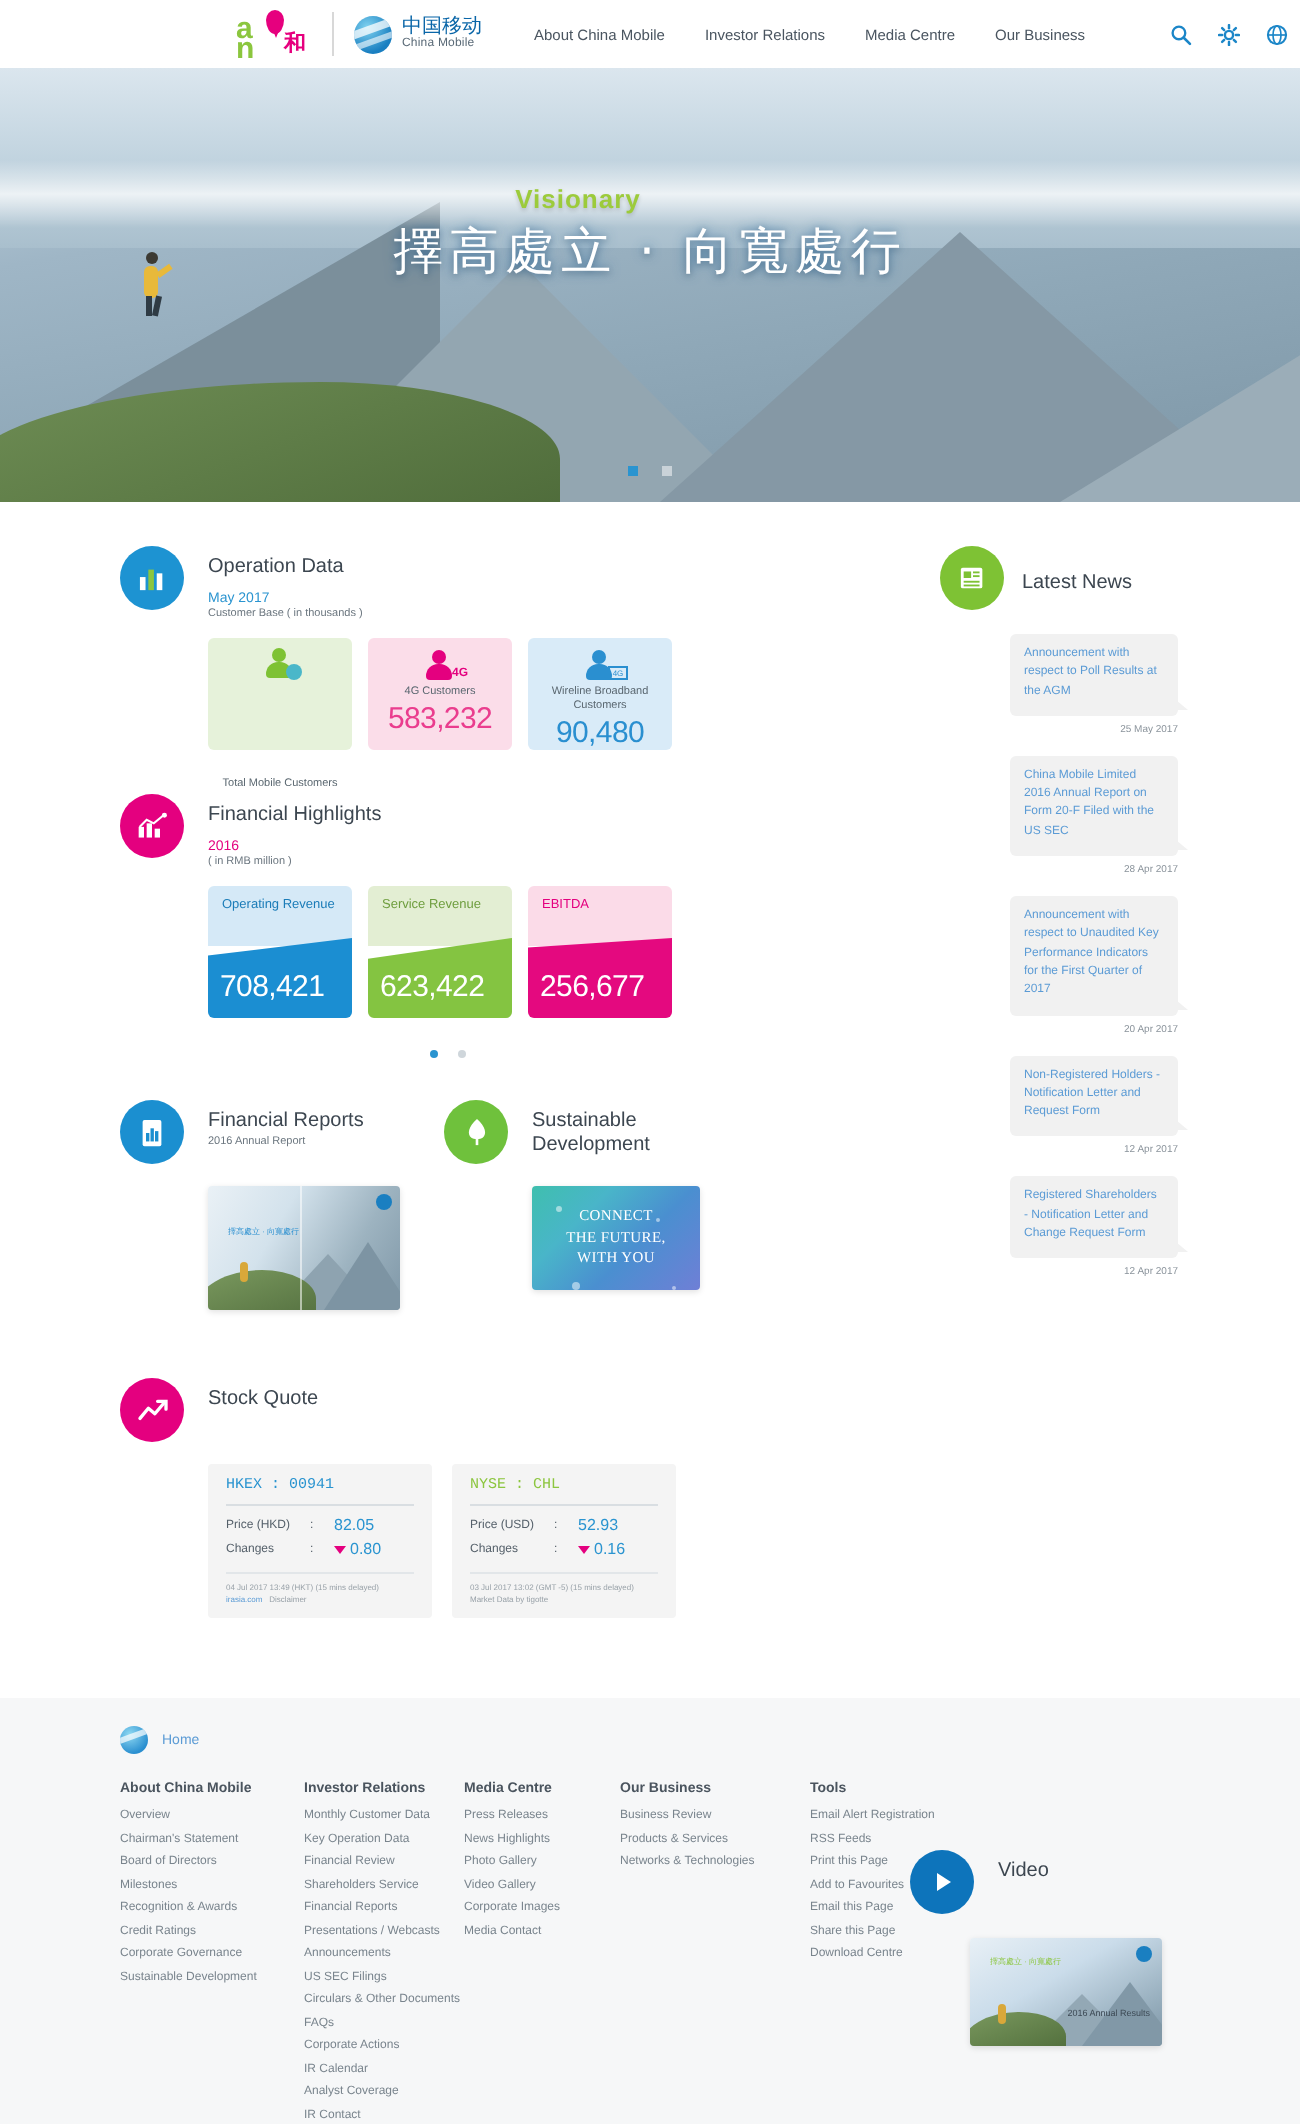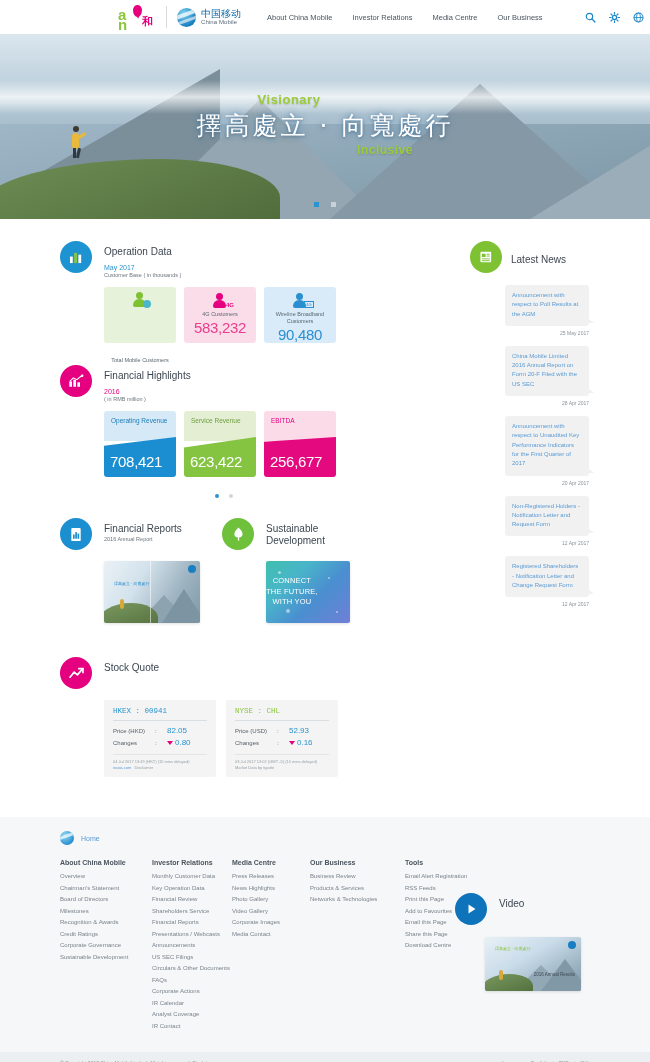--- a/index.html
+++ b/index.html
@@ -63,21 +63,21 @@
 
   .nav { display: flex; align-items: center; margin-left: 26px; gap: 20px; }
   .nav a {
     font-size: 7.5px; color: #4a5560; text-decoration: none; white-space: nowrap;
   }
   .nav-icons { display: flex; align-items: center; gap: 13px; margin-left: 22px; }
   .nic { width: 11px; height: 11px; display:block; }
 
   
   .hero {
-    position: relative; width: 650px; height: 185px; overflow: hidden;
+    position: relative; width: 650px; height: 217px; overflow: hidden;
     background: linear-gradient(170deg,#c8d8e4 0%, #9fb6c6 30%, #8fa8b8 60%, #7d96a6 100%);
   }
   .hero-sky {
     position:absolute; left:0; top:0; width:650px; height:90px;
     background: linear-gradient(180deg,#dbe6ee 0%, #bfd2de 55%, #a9bfcd 100%);
   }
   .mtn {
     position:absolute; bottom:0; width:0; height:0; border-style: solid;
   }
   .m1 { left:-40px; border-width: 0 0 150px 260px; border-color: transparent transparent #7b8f9b transparent; }
@@ -216,24 +216,24 @@
   .thumb-rep .spine { position:absolute; left:48%; top:0; width:1px; height:100%; background:rgba(255,255,255,.55); }
   .thumb-rep .tm { position:absolute; bottom:0; width:0;height:0;border-style:solid; }
   .tm-a { left:34px; border-width:0 26px 28px 26px; border-color: transparent transparent #8ea3b0 transparent;}
   .tm-b { left:58px; border-width:0 22px 34px 22px; border-color: transparent transparent #7d94a3 transparent;}
   .thumb-rep .grass2 { position:absolute; left:-6px; bottom:-6px; width:60px; height:26px; background:linear-gradient(160deg,#7b9a5f,#536f3f); border-radius:55% 45% 0 0/75% 55% 0 0; }
   .thumb-rep .mini-hiker { position:absolute; left:16px; bottom:14px; width:4px;height:10px;background:#d9a83a;border-radius:2px;}
   .thumb-rep .logo-mini { position:absolute; right:4px; top:4px; width:8px;height:8px;border-radius:50%;background:#1a7fc1;}
   .thumb-rep .cap { position:absolute; left:10px; top:20px; font-size:4px; color:#2a8fd0; }
 
   .thumb-sus {
-    width: 84px; height: 62px; margin: 11px 0 0 44px; border-radius:2px; overflow:hidden;
+    width: 84px; height: 52px; margin: 11px 0 0 44px; border-radius:2px; overflow:hidden;
     background: linear-gradient(135deg,#3fbfae 0%, #49b5c9 30%, #4a8fd0 60%, #6f7fd6 100%);
     position:relative; box-shadow: 0 1px 3px rgba(0,0,0,.12);
-    display:flex; align-items:center; justify-content:flex-start;
+    display:flex; align-items:center; justify-content:center;font-family:Liberation Serif, serif;
   }
   .sus-text { font-size:7.5px; color:#fff; text-align:center; line-height:1.45; letter-spacing:.2px; }
   .sus-spark { position:absolute; border-radius:50%; background:rgba(255,255,255,.5); }
 
   
   .stock-wrap { display:flex; gap: 22px; margin-top: 34px; }
   .sq-cards { display:flex; gap: 10px; margin: 11px 0 0 44px; }
   .sq-card { width:112px; background:#f4f4f4; border-radius:2px; padding:7px 9px 6px 9px; }
   .sq-title { font-size:7.5px; text-align:left; padding-bottom:5px;font-family:Liberation Mono, monospace; }
   .sq-title.hkex { color:#2a94d0; }
@@ -354,21 +354,20 @@
     <div class="hiker">
       <div class="hiker-head"></div>
       <div class="hiker-body"></div>
       <div class="hiker-arm"></div>
       <div class="hiker-leg"></div>
       <div class="hiker-leg2"></div>
     </div>
     <div class="hero-text">
       <div class="hero-en-top">Visionary</div>
       <div class="hero-cn">擇高處立 · 向寬處行</div>
-      <div class="hero-en-bot">Inclusive</div>
     </div>
     <div class="hero-dots">
       <span class="on"></span>
       <span></span>
     </div>
   </div>
 
   <div class="main">
     <div class="container">
 

